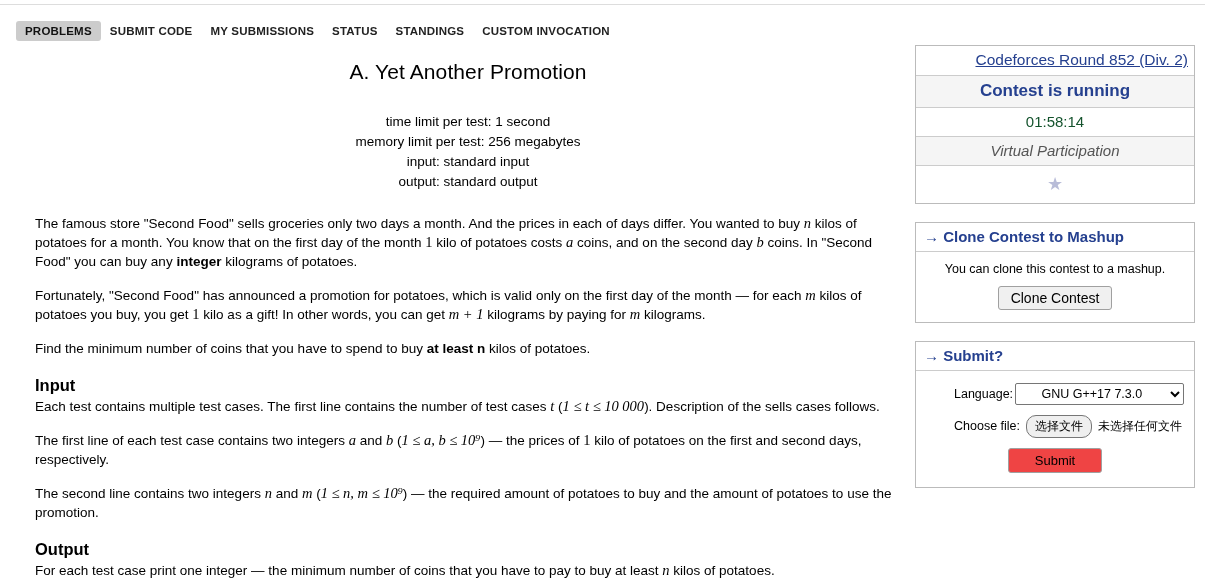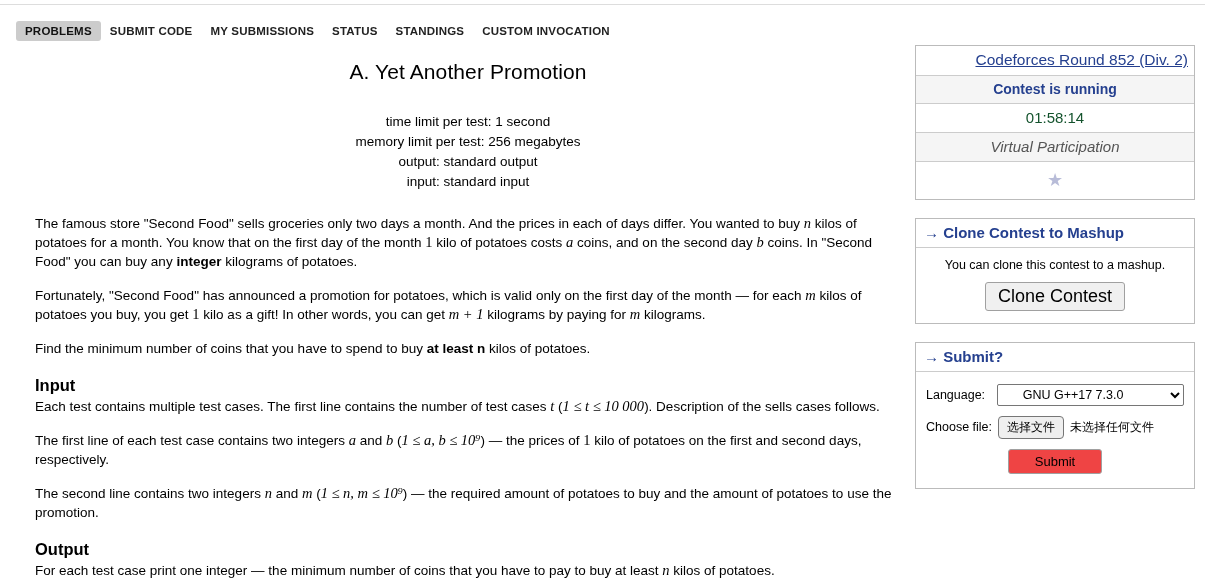--- a/index.html
+++ b/index.html
@@ -103,21 +103,21 @@
   }
   .box-title.center-link {
     color: #25408f;
     text-decoration: underline;
     font-size: 15.5px;
   }
   .row-sep { border-top: 1px solid #cccccc; }
   .contest-status {
     text-align: center;
     padding: 5px 0 6px 0;
-    font-size: 14px;
+    font-size: 17px;
     font-weight: bold;
     color: #25408f;
     background: #f5f5f5;
   }
   .countdown {
     text-align: center;
     padding: 5px 0 6px 0;
     font-size: 15px;
     color: #14532d;
     font-family: "Liberation Sans", sans-serif;
@@ -146,58 +146,59 @@
     border-bottom: 1px solid #cccccc;
   }
   .box-body {
     padding: 10px 10px 12px 10px;
     text-align: center;
     font-size: 12.5px;
   }
   .box-body p { margin: 0 0 10px 0; }
   .btn {
     font-family: "Liberation Sans", sans-serif;
-    font-size: 18px;
+    font-size: 14px;
     padding: 3px 12px;
     background: #f0f0f0;
     border: 1px solid #a0a0a0;
     border-radius: 3px;
     color: #000;
     cursor: pointer;
   }
   .submit-body {
     padding: 12px 10px 14px 10px;
   }
   .form-row {
     display: flex;
     align-items: center;
     margin-bottom: 10px;
   }
   .form-label {
     width: 72px;
     font-size: 12.5px;
     line-height: 15px;
+    margin-left: 28px;
   }
   select.lang {
     font-family: "Liberation Sans", sans-serif;
     font-size: 12.5px;
     padding: 2px 21px;
     width: 190px;
     border: 1px solid #767676;
     border-radius: 2px;
     background: #ffffff;
   }
   .file-row { display: flex; align-items: center; }
   .file-btn {
     font-family: "Liberation Sans", sans-serif;
     font-size: 12px;
     padding: 2px 8px;
     background: #efefef;
     border: 1px solid #767676;
-    border-radius: 4px;
+    border-radius: 10px;
     cursor: pointer;
   }
   .file-name {
     font-size: 12px;
     margin-left: 6px;
     color: #000;
   }
   .submit-btn-row { text-align: center; margin-top: 4px; }
   .submit-btn {
     font-family: "Liberation Sans", sans-serif;
@@ -225,22 +226,22 @@
     <a class="nav-item">CUSTOM INVOCATION</a>
   </div>
 
   <div class="content">
 
     <div class="prob-title">A. Yet Another Promotion</div>
 
     <div class="limits">
       <div>time limit per test: 1 second</div>
       <div>memory limit per test: 256 megabytes</div>
+      <div>input: standard input</div>
       <div>output: standard output</div>
-      <div>input: standard input</div>
     </div>
 
     <div class="body-text">
 
       <p><span>The famous store "Second Food" sells groceries only two days a month. And the prices in each of days differ. You wanted to buy </span><span class="math">n</span><span> kilos of potatoes for a month. You know that on the first day of the month </span><span class="mathup">1</span><span> kilo of potatoes costs </span><span class="math">a</span><span> coins, and on the second day </span><span class="math">b</span><span> coins. In "Second Food" you can buy any </span><b class="strong">integer</b><span> kilograms of potatoes.</span></p>
 
       <p><span>Fortunately, "Second Food" has announced a promotion for potatoes, which is valid only on the first day of the month — for each </span><span class="math">m</span><span> kilos of potatoes you buy, you get </span><span class="mathup">1</span><span> kilo as a gift! In other words, you can get </span><span class="math">m + 1</span><span> kilograms by paying for </span><span class="math">m</span><span> kilograms.</span></p>
 
       <p><span>Find the minimum number of coins that you have to spend to buy </span><b class="strong">at least n</b><span> kilos of potatoes.</span></p>
 

